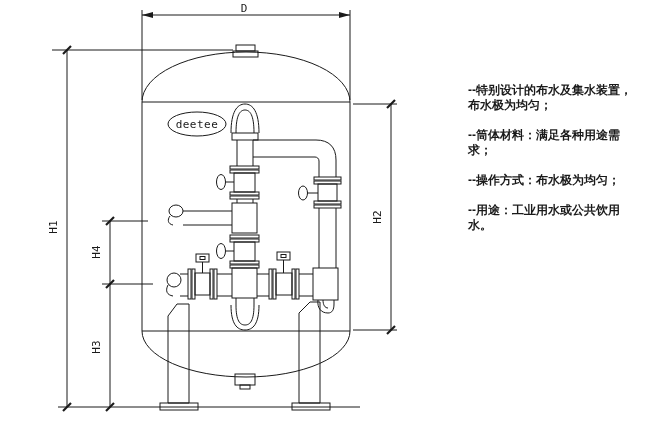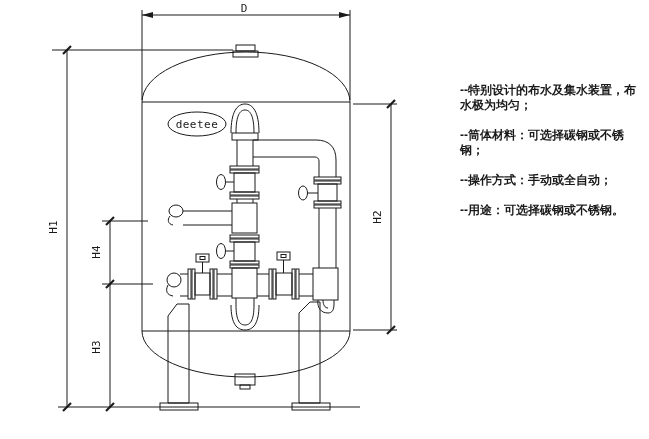--- a/index.html
+++ b/index.html
@@ -17,21 +17,21 @@
     fill:#1a1a1a;stroke:none;
     font-family:"DejaVu Sans Mono","Liberation Mono",monospace;
     font-size:11px;
   }
   .lines text.logo{font-size:11px;letter-spacing:.5px;}
   #notes{
     position:absolute;left:456px;top:83px;width:182px;
     color:#1a1a1a;font-size:12px;line-height:15px;font-weight:bold;
     font-family:"Liberation Sans",sans-serif;
   }
-  #notes .note{margin:0 0 15px 4px;}
+  #notes .note{margin:0 0 15px 12px;}
 </style>
 </head>
 <body>
 
 <div id="stage">
 
   <svg id="drawing" class="lines" width="649" height="439" viewBox="0 0 649 439">
 
     <g>
       <path d="M 142,102 A 104 50 0 0 1 350,102"></path>
@@ -209,18 +209,18 @@
       <line x1="353" y1="330" x2="397" y2="330"></line>
       <line x1="391" y1="104" x2="391" y2="330"></line>
       <line class="tick" x1="387" y1="108" x2="395" y2="100"></line>
       <line class="tick" x1="387" y1="334" x2="395" y2="326"></line>
       <text transform="rotate(-90 381 217)" x="381" y="217" text-anchor="middle">H2</text>
     </g>
   </svg>
 
   <div id="notes">
     <div class="note">--特别设计的布水及集水装置，布水极为均匀；</div>
-    <div class="note">--筒体材料：可选择碳钢或不锈钢；</div>
-    <div class="note">--操作方式：手动或全自动；</div>
-    <div class="note">--用途：可选择碳钢或不锈钢。</div>
+    <div class="note">--筒体材料：满足各种用途需求；</div>
+    <div class="note">--操作方式：布水极为均匀；</div>
+    <div class="note">--用途：工业用水或公共饮用水。</div>
   </div>
 
 </div>
 
 </body></html>

